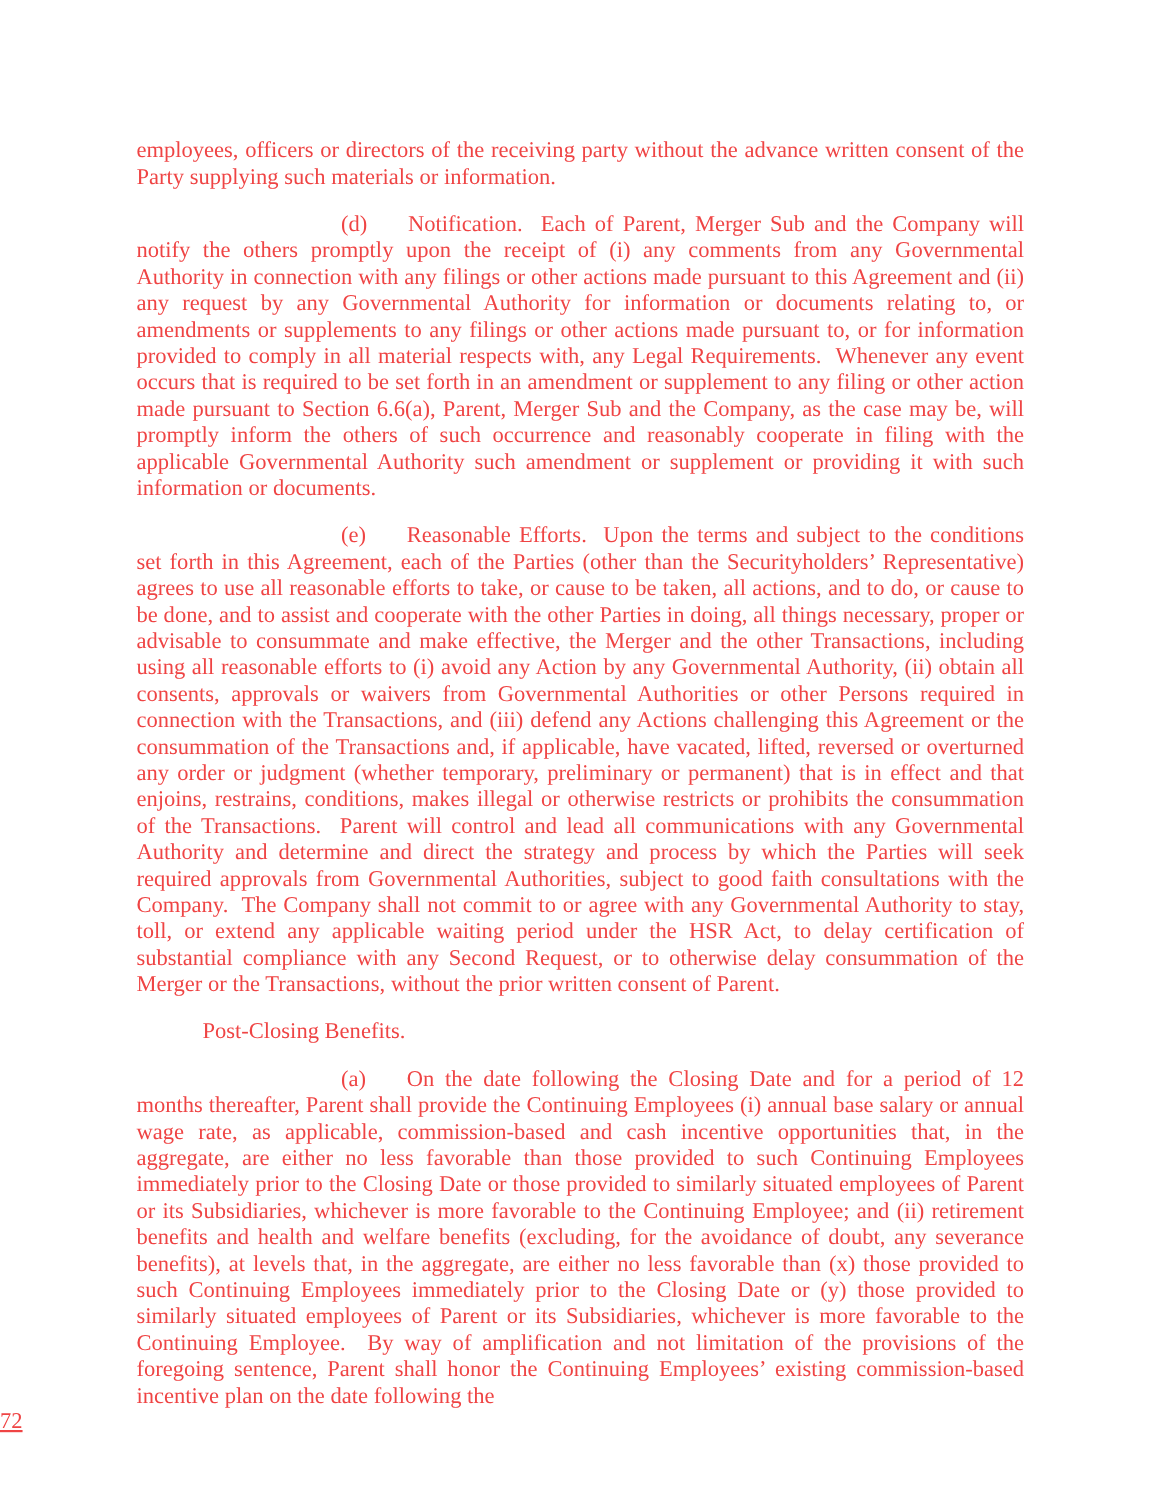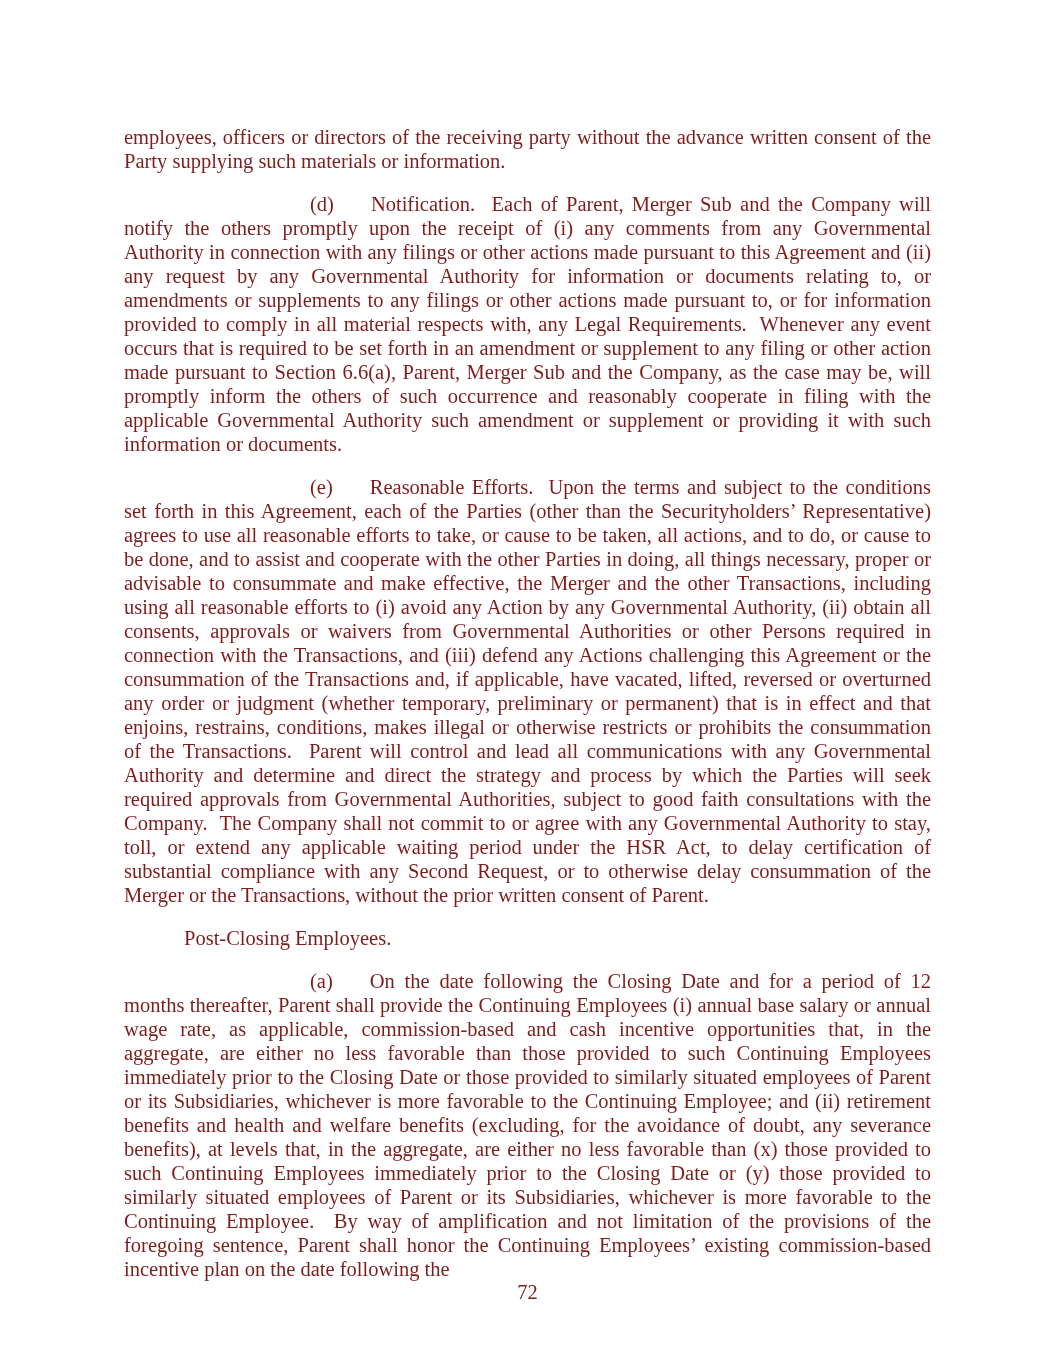--- a/index.html
+++ b/index.html
@@ -9,21 +9,21 @@
   }
   .page {
     position: relative;
     width: 1055px;
     height: 1365px;
     background: #ffffff;
     overflow: hidden;
     font-family: "Liberation Serif", "DejaVu Serif", serif;
     font-size: 20.5px;
     line-height: 24px;
-    color: #7f1d1d;
+    color: #ef4444;
   }
   .content {
     position: absolute;
     left: 124px;
     top: 125px;
     width: 807px;
   }
   .para {
     margin: 0 0 19px 0;
     text-align: justify;
@@ -40,37 +40,37 @@
     width: 37px;
   }
   .u {
     text-underline-offset: 2px;
   }
   .footer {
     position: absolute;
     top: 1280px;
     left: 0;
     width: 100%;
-    text-align: center;
     font-size: 20.5px;
     line-height: 24px;
+    text-decoration: underline;
   }
 </style>
 </head>
 <body>
 
 <div class="page">
   <div class="content">
 
     <p class="para"><span>employees, officers or directors of the receiving party without the advance written consent of the Party supplying such materials or information.</span></p>
 
     <p class="para indent-first"><span>(d)</span><span class="tab"></span><span class="u">Notification</span><span>.&nbsp; Each of Parent, Merger Sub and the Company will notify the others promptly upon the receipt of (i) any comments from any Governmental Authority in connection with any filings or other actions made pursuant to this Agreement and (ii) any request by any Governmental Authority for information or documents relating to, or amendments or supplements to any filings or other actions made pursuant to, or for information provided to comply in all material respects with, any Legal Requirements.&nbsp; Whenever any event occurs that is required to be set forth in an amendment or supplement to any filing or other action made pursuant to </span><span class="u">Section 6.6(a)</span><span>, Parent, Merger Sub and the Company, as the case may be, will promptly inform the others of such occurrence and reasonably cooperate in filing with the applicable Governmental Authority such amendment or supplement or providing it with such information or documents.</span></p>
 
     <p class="para indent-first"><span>(e)</span><span class="tab"></span><span class="u">Reasonable Efforts</span><span>.&nbsp; Upon the terms and subject to the conditions set forth in this Agreement, each of the Parties (other than the Securityholders’ Representative) agrees to use all reasonable efforts to take, or cause to be taken, all actions, and to do, or cause to be done, and to assist and cooperate with the other Parties in doing, all things necessary, proper or advisable to consummate and make effective, the Merger and the other Transactions, including using all reasonable efforts to (i) avoid any Action by any Governmental Authority, (ii) obtain all consents, approvals or waivers from Governmental Authorities or other Persons required in connection with the Transactions, and (iii) defend any Actions challenging this Agreement or the consummation of the Transactions and, if applicable, have vacated, lifted, reversed or overturned any order or judgment (whether temporary, preliminary or permanent) that is in effect and that enjoins, restrains, conditions, makes illegal or otherwise restricts or prohibits the consummation of the Transactions.&nbsp; Parent will control and lead all communications with any Governmental Authority and determine and direct the strategy and process by which the Parties will seek required approvals from Governmental Authorities, subject to good faith consultations with the Company.&nbsp; The Company shall not commit to or agree with any Governmental Authority to stay, toll, or extend any applicable waiting period under the HSR Act, to delay certification of substantial compliance with any Second Request, or to otherwise delay consummation of the Merger or the Transactions, without the prior written consent of Parent.</span></p>
 
-    <p class="para heading-p"><span class="u">Post-Closing Employees</span><span>.</span></p>
+    <p class="para heading-p"><span class="u">Post-Closing Benefits</span><span>.</span></p>
 
     <p class="para indent-first"><span>(a)</span><span class="tab"></span><span>On the date following the Closing Date and for a period of 12 months thereafter, Parent shall provide the Continuing Employees (i) annual base salary or annual wage rate, as applicable, commission-based and cash incentive opportunities that, in the aggregate, are either no less favorable than those provided to such Continuing Employees immediately prior to the Closing Date or those provided to similarly situated employees of Parent or its Subsidiaries, whichever is more favorable to the Continuing Employee; and (ii) retirement benefits and health and welfare benefits (excluding, for the avoidance of doubt, any severance benefits), at levels that, in the aggregate, are either no less favorable than (x) those provided to such Continuing Employees immediately prior to the Closing Date or (y) those provided to similarly situated employees of Parent or its Subsidiaries, whichever is more favorable to the Continuing Employee.&nbsp; By way of amplification and not limitation of the provisions of the foregoing sentence, Parent shall honor the Continuing Employees’ existing commission-based incentive plan on the date following the</span></p>
 
   </div>
 
   <div class="footer">72</div>
 </div>
 
 </body></html>

